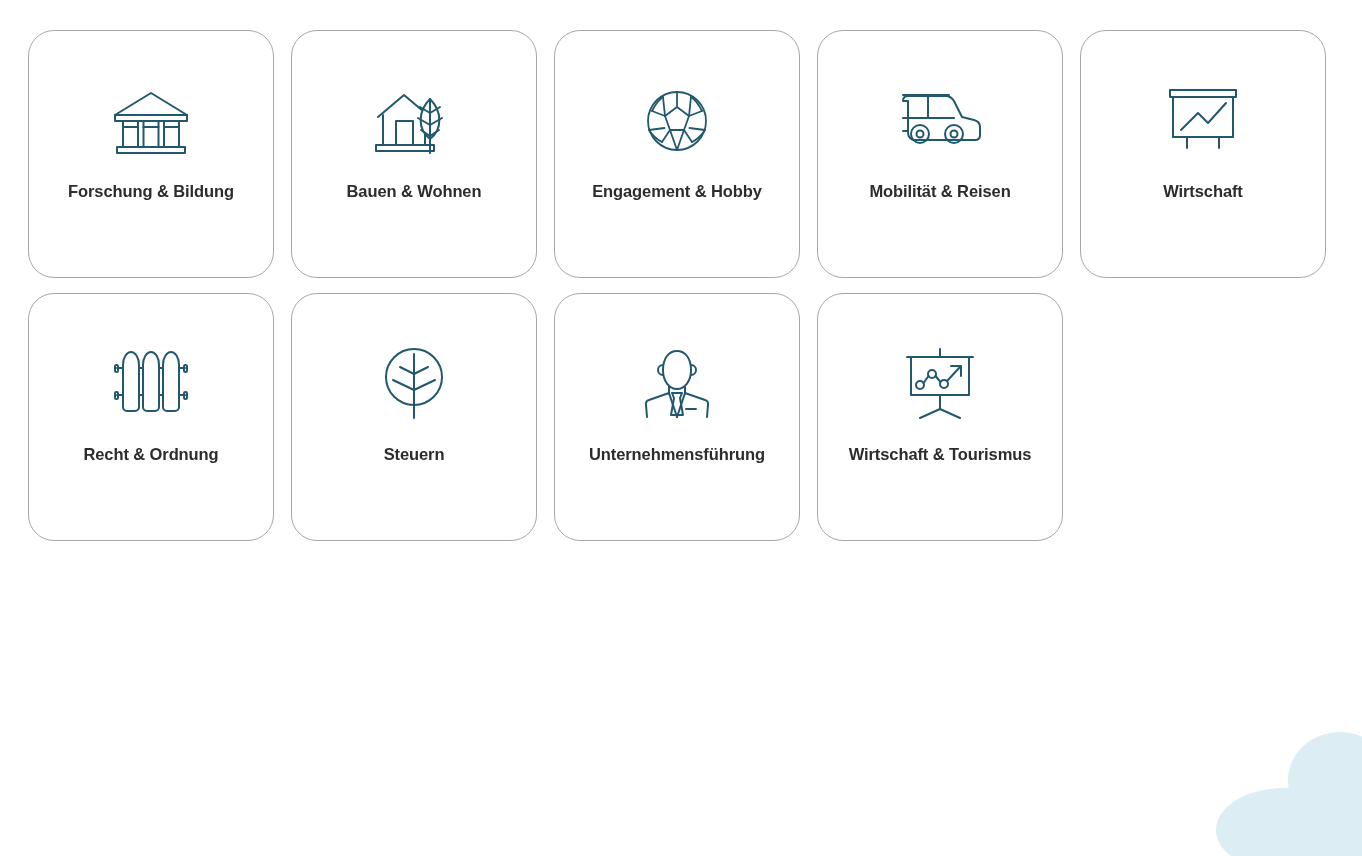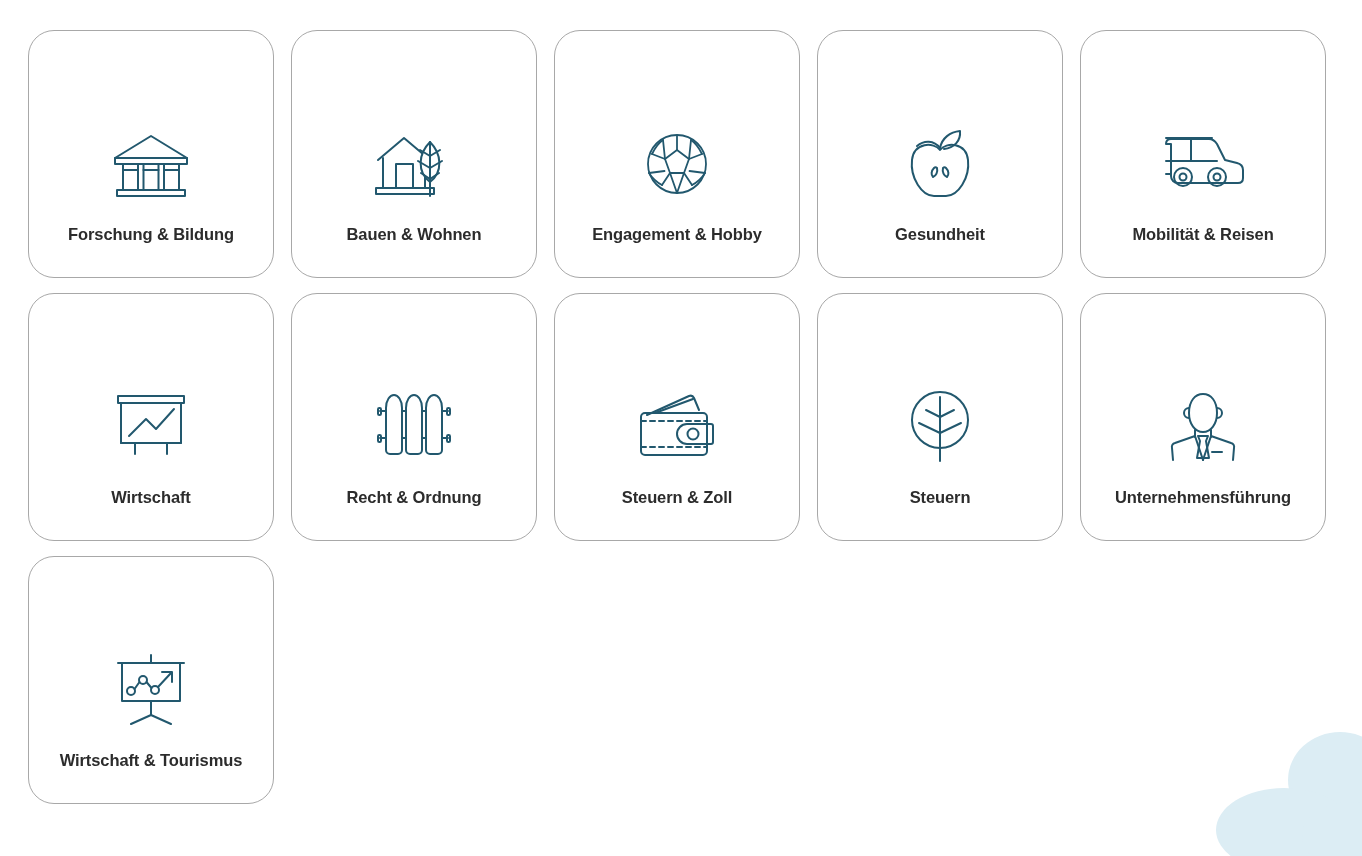--- a/index.html
+++ b/index.html
@@ -41,21 +41,21 @@
     row-gap: 15px;
   }
 
   .card {
     background: #ffffff;
     border: 1px solid #a8a8a8;
     border-radius: 26px;
     display: flex;
     flex-direction: column;
     align-items: center;
-    padding-top: 94px;
+    padding-top: 51px;
     cursor: pointer;
   }
 
   .card-icon {
     width: 86px;
     height: 78px;
     display: flex;
     align-items: center;
     justify-content: center;
     color: #22586e;
@@ -146,32 +146,20 @@
           <path d="M11 26 Q16 16 22 12"></path>
           <path d="M61 26 Q56 16 50 12"></path>
           <path d="M51 57 Q59 53 64 45"></path>
           <path d="M21 57 Q13 53 8 45"></path>
         </svg>
       </div>
       <div class="card-label">Engagement &amp; Hobby</div>
     </div>
 
 
-    <div class="card">
-      <div class="card-icon">
-        <svg width="72" height="76" viewBox="0 0 72 76" fill="none" stroke="currentColor" stroke-width="2" stroke-linecap="round" stroke-linejoin="round">
-          <path d="M36 22 C30 14 20 14 13 20"></path>
-          <path d="M36 22 C38 12 46 6 56 5 C57 15 50 22 40 23"></path>
-          <path d="M36 24 C30 16 10 16 8 34 C6 52 18 70 30 70 h12 c12 0 24 -18 22 -36 C62 16 42 16 36 24 Z"></path>
-          <path d="M30 42 c-3 3 -3 7 -1 9 c3 -1 5 -5 4 -9 c-1 -1 -2 -1 -3 0 Z"></path>
-          <path d="M42 42 c3 3 3 7 1 9 c-3 -1 -5 -5 -4 -9 c1 -1 2 -1 3 0 Z"></path>
-        </svg>
-      </div>
-      <div class="card-label">Gesundheit</div>
-    </div>
 
     <div class="card">
       <div class="card-icon">
         <svg width="86" height="68" viewBox="0 0 86 68" fill="none" stroke="currentColor" stroke-width="2" stroke-linecap="round" stroke-linejoin="round">
           <path d="M6 8 H52"></path>
           <path d="M6 14 c0 -3 2 -5 5 -5 h38 c3 0 6 2 8 5 l8 16 l12 3 c4 1 6 3 6 7 v8 c0 3 -2 5 -5 5 h-60 c-4 0 -7 -3 -7 -7 V14 Z"></path>
           <path d="M6 31 H57"></path>
           <path d="M31 10 V31"></path>
           <path d="M6 44 h4"></path>
           <circle cx="23" cy="47" r="9"></circle>
@@ -213,34 +201,20 @@
             <path d="M65 46 H71"></path>
           <rect x="1" y="16" width="3" height="7" rx="1.3"></rect>
           <rect x="70" y="16" width="3" height="7" rx="1.3"></rect>
           <rect x="1" y="43" width="3" height="7" rx="1.3"></rect>
           <rect x="70" y="43" width="3" height="7" rx="1.3"></rect>
         </svg>
       </div>
       <div class="card-label">Recht &amp; Ordnung</div>
     </div>
 
-    <div class="card">
-      <div class="card-icon">
-        <svg width="84" height="68" viewBox="0 0 84 68" fill="none" stroke="currentColor" stroke-width="2" stroke-linecap="round" stroke-linejoin="round">
-          <path d="M12 22 L54 3 a4 4 0 0 1 5 2 l5 12"></path>
-          <path d="M20 20 L58 6"></path>
-          <path d="M6 24 a4 4 0 0 1 4 -4 h58 a4 4 0 0 1 4 4 v34 a4 4 0 0 1 -4 4 h-58 a4 4 0 0 1 -4 -4 Z"></path>
-          <path d="M6 28 H72" stroke-dasharray="5 4"></path>
-          <path d="M6 54 H72" stroke-dasharray="5 4"></path>
-          <path d="M52 31 h24 a2 2 0 0 1 2 2 v16 a2 2 0 0 1 -2 2 h-24 a10 10 0 0 1 0 -20 Z"></path>
-          <circle cx="58" cy="41" r="5.5"></circle>
-        </svg>
-      </div>
-      <div class="card-label">Steuern &amp; Zoll</div>
-    </div>
 
     <div class="card">
       <div class="card-icon">
         <svg width="70" height="76" viewBox="0 0 70 76" fill="none" stroke="currentColor" stroke-width="2" stroke-linecap="round" stroke-linejoin="round">
           <circle cx="35" cy="31" r="28"></circle>
           <path d="M35 8 V72"></path>
           <path d="M35 28 L21 21"></path>
             <path d="M35 28 L49 21"></path>
           <path d="M35 44 L14 34"></path>
             <path d="M35 44 L56 34"></path>

